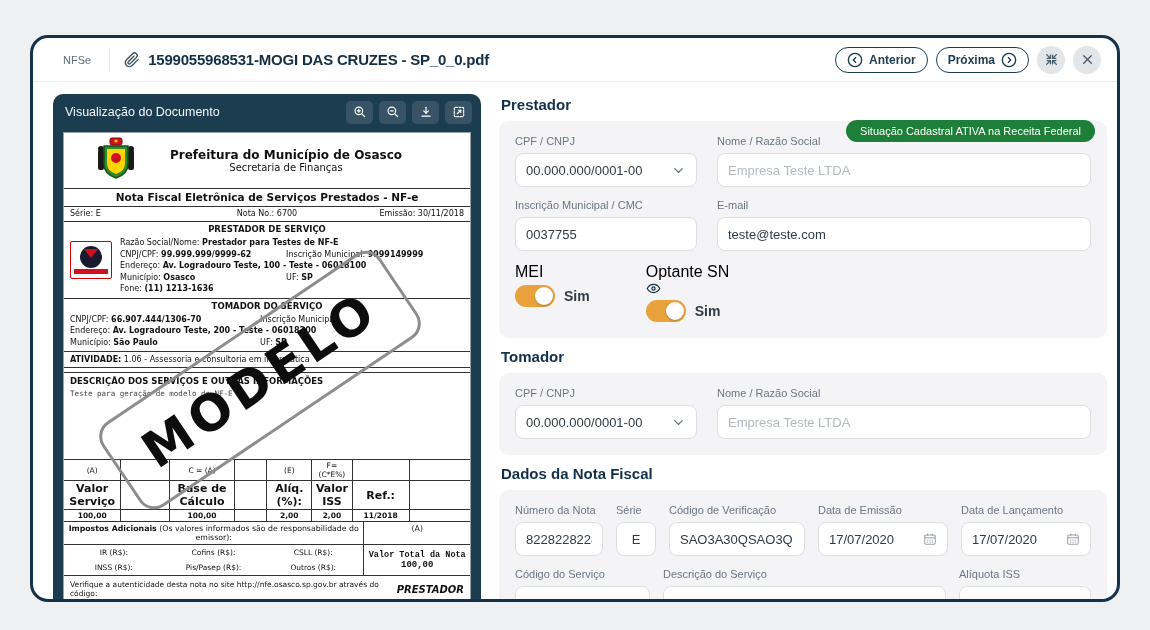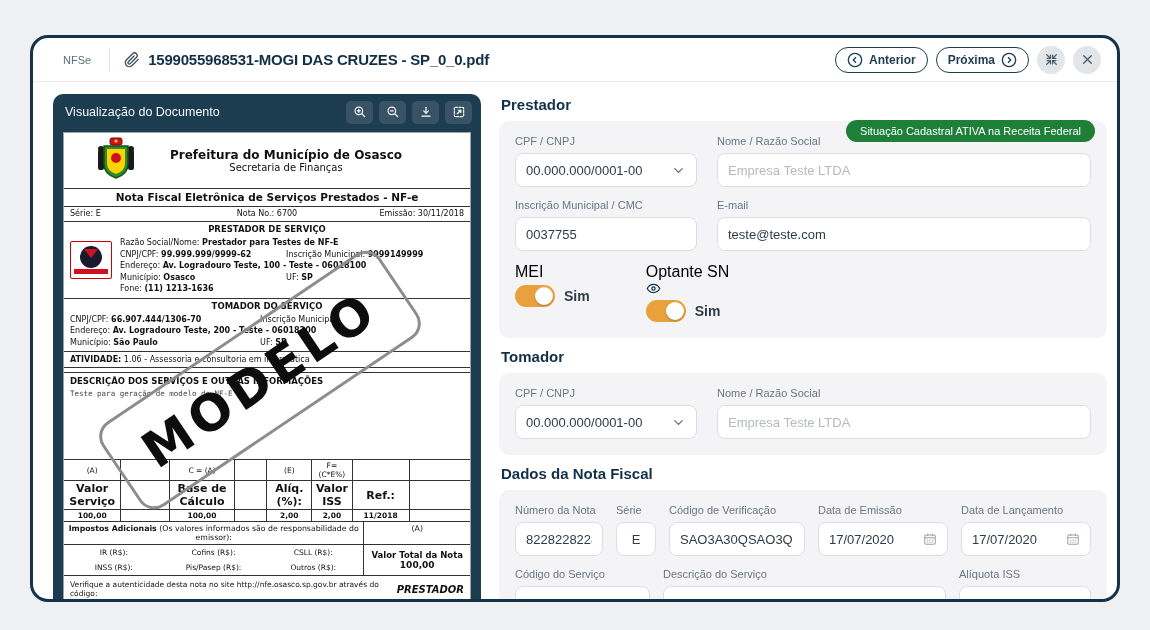--- a/index.html
+++ b/index.html
@@ -65,21 +65,21 @@
   table.vals td:last-child { border-right:none; }
   table.vals tr.lbl td { font-weight:700; font-size:11px; }
   table.vals tr.num td { font-weight:700; }
 
   .imp-head { display:flex; border-bottom:1px solid #333; font-size:7.8px; }
   .imp-head .lft { flex:1; text-align:center; padding:2px 4px; border-right:1px solid #333; }
   .imp-head .rgt { width:26%; text-align:center; padding:2px 0; }
   .imp-grid { display:flex; border-bottom:1px solid #333; }
   .imp-cols { flex:1; display:flex; flex-wrap:wrap; border-right:1px solid #333; }
   .imp-cols span { width:33.3%; text-align:center; font-size:7.5px; padding:3px 0; }
-  .imp-total { width:26%; display:flex; flex-direction:column; align-items:center; justify-content:center; }
+  .imp-total { width:26%; display:flex; flex-direction:column; align-items:center; justify-content:center;font-family:Liberation Mono, monospace; }
   .imp-total .tl { font-size:8.5px; font-weight:700; }
   .imp-total .tv { font-size:9px; font-weight:700; }
 
   .verify-row { display:flex; align-items:center; font-size:7.5px; padding:4px 6px; border-bottom:1px solid #333; }
   .verify-code { margin-left:auto; font-size:10px; font-weight:700; font-style:italic; }
 
   .stamp { position:absolute; left:28px; top:196px; width:336px; height:102px; transform:rotate(-34deg);
            border:3px solid #8d8d8d; border-radius:18px; display:flex; align-items:center; justify-content:center;
            background:transparent; pointer-events:none; }
   .stamp span { font-size:50px; font-weight:800; letter-spacing:5px; color:#0d0d0d; font-family:"DejaVu Sans",sans-serif; }

